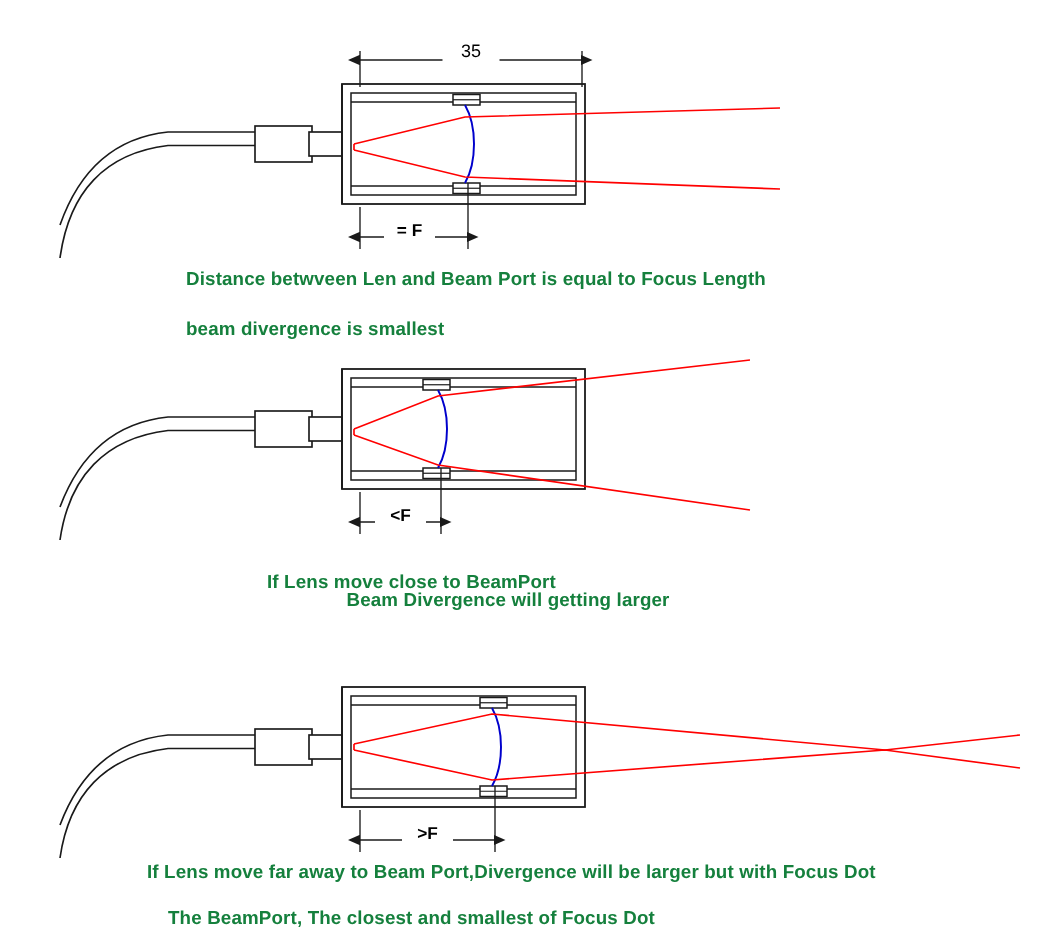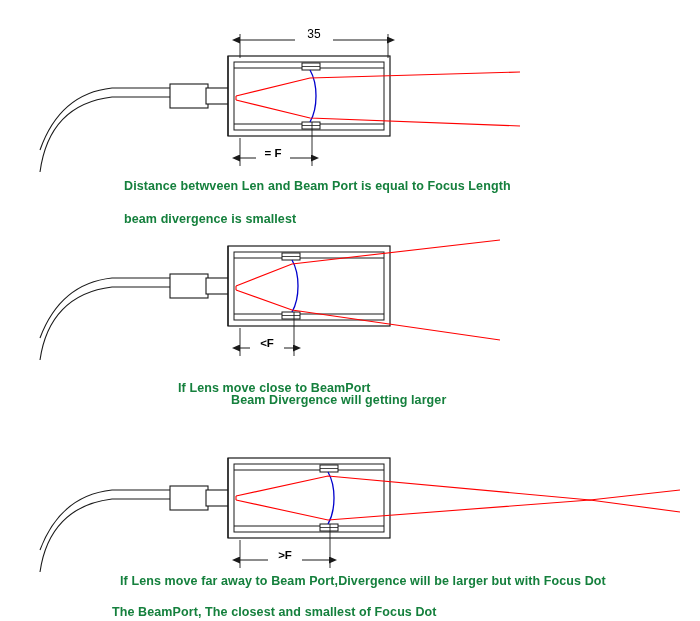--- a/index.html
+++ b/index.html
@@ -187,16 +187,16 @@
       </g>
     </g>
   </svg>
 
   <div class="cap-line" style="left:124px; top:179px;">Distance betwveen Len and Beam Port is equal to Focus Length</div>
   <div class="cap-line" style="left:124px; top:212px;">beam divergence is smallest</div>
 
   <div class="cap-line" style="left:178px; top:361px;margin-top:20px;">If Lens move close to BeamPort</div>
   <div class="cap-line" style="left:186px; top:393px;padding-left:45px;">Beam Divergence will getting larger</div>
 
-  <div class="cap-line" style="left:120px; top:574px;">If Lens move far away to Beam Port,Divergence will be larger but with Focus Dot</div>
+  <div class="cap-line" style="left:98px; top:574px;">If Lens move far away to Beam Port,Divergence will be larger but with Focus Dot</div>
   <div class="cap-line" style="left:112px; top:605px;">The BeamPort, The closest and smallest of Focus Dot</div>
 
 </div>
 
 </body></html>

